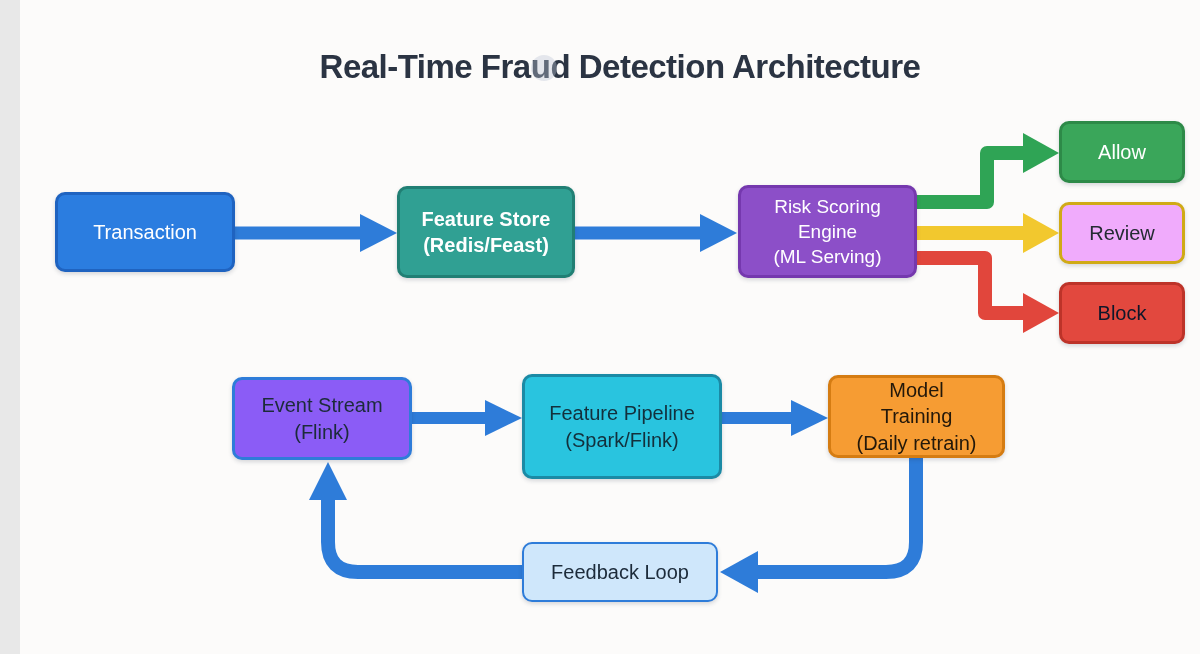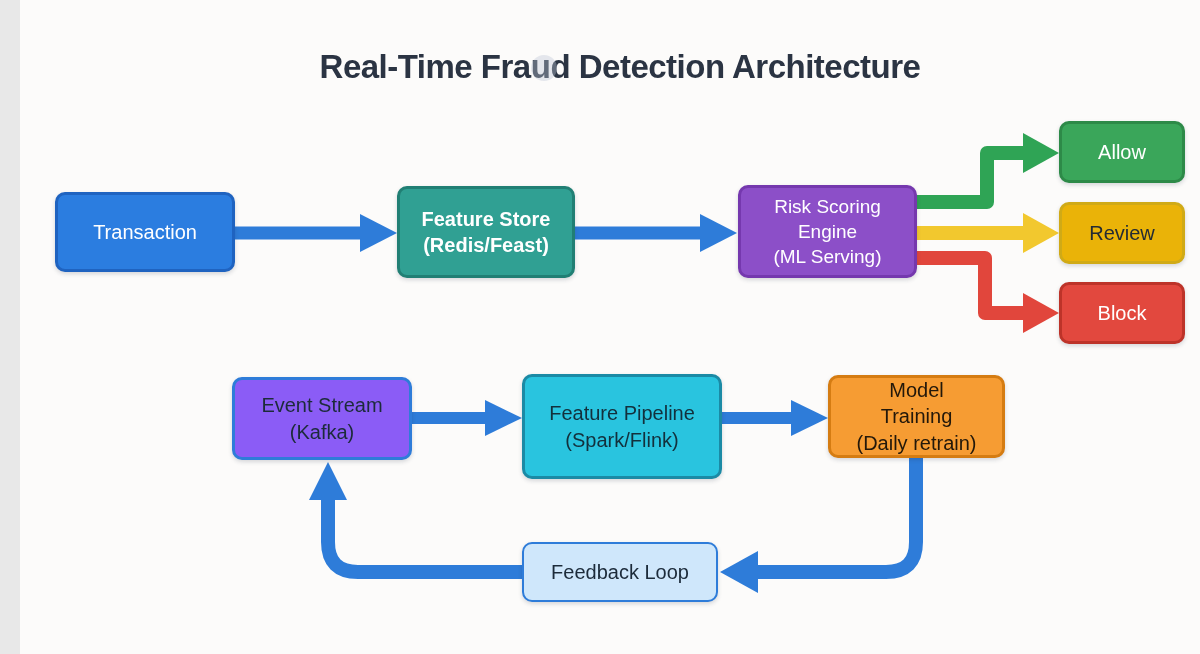--- a/index.html
+++ b/index.html
@@ -113,31 +113,31 @@
 
   <div class="node" style="left: 718px; top: 185px; width: 179px; height: 93px; font-size: 19px; background: rgb(140, 79, 200); border-color: rgb(117, 56, 174); color: rgb(255, 255, 255);">
     <span class="lbl">Risk Scoring Engine</span>
     <span class="lbl">(ML Serving)</span>
   </div>
 
   <div class="node" style="left: 1039px; top: 121px; width: 126px; height: 62px; background: rgb(58, 166, 90); border-color: rgb(45, 138, 72); color: rgb(255, 255, 255);">
     <span class="lbl">Allow</span>
   </div>
 
-  <div class="node" style="left: 1039px; top: 202px; width: 126px; height: 62px; background: #eab308; border-color: rgb(208, 170, 22); color: rgb(36, 43, 51);">
+  <div class="node" style="left: 1039px; top: 202px; width: 126px; height: 62px; background: #f0abfc; border-color: rgb(208, 170, 22); color: rgb(36, 43, 51);">
     <span class="lbl">Review</span>
   </div>
 
-  <div class="node" style="left: 1039px; top: 282px; width: 126px; height: 62px; background: rgb(226, 72, 62); border-color: rgb(189, 51, 41); color: #ffffff;">
+  <div class="node" style="left: 1039px; top: 282px; width: 126px; height: 62px; background: rgb(226, 72, 62); border-color: rgb(189, 51, 41); color: #0f172a;">
     <span class="lbl">Block</span>
   </div>
 
   <div class="node" style="left: 212px; top: 377px; width: 180px; height: 83px; background: #8b5cf6; border-color: rgb(46, 124, 217); color: rgb(28, 43, 58);">
     <span class="lbl">Event Stream</span>
-    <span class="lbl">(Kafka)</span>
+    <span class="lbl">(Flink)</span>
   </div>
 
   <div class="node" style="left: 502px; top: 374px; width: 200px; height: 105px; background: rgb(41, 196, 223); border-color: rgb(27, 138, 165); color: rgb(19, 48, 60);">
     <span class="lbl">Feature Pipeline</span>
     <span class="lbl">(Spark/Flink)</span>
   </div>
 
   <div class="node" style="left: 808px; top: 375px; width: 177px; height: 83px; background: rgb(246, 156, 51); border-color: rgb(213, 124, 18); color: rgb(35, 24, 10);">
     <span class="lbl">Model Training</span>
     <span class="lbl">(Daily retrain)</span>

